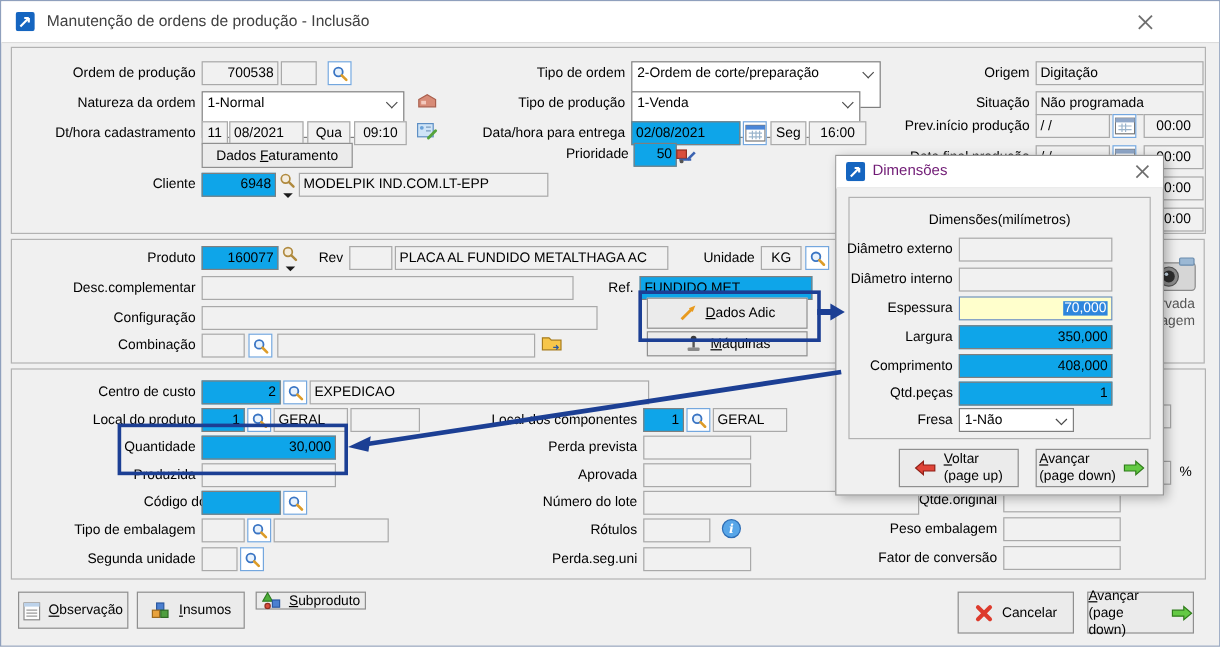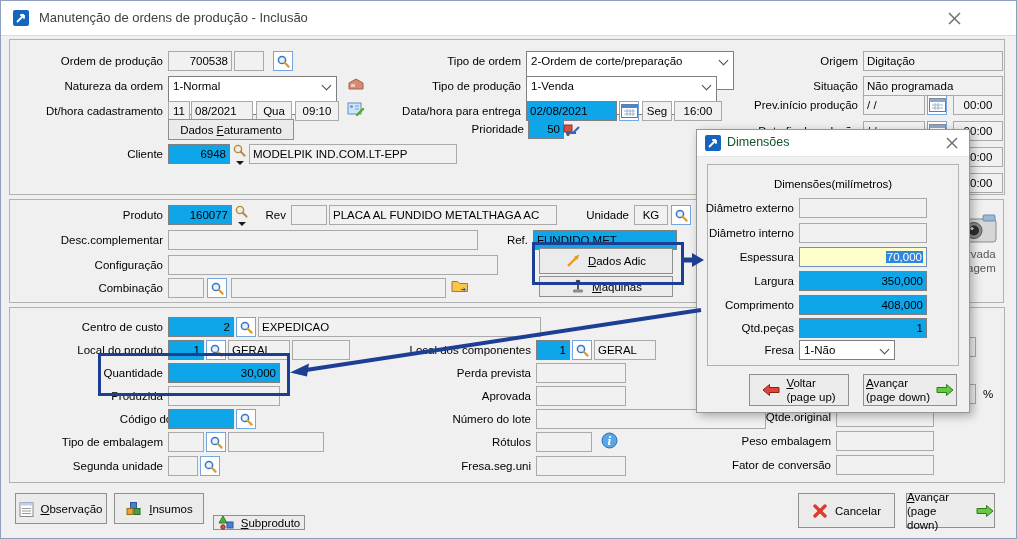--- a/index.html
+++ b/index.html
@@ -25,21 +25,21 @@
   .btxt{text-align:left;line-height:14px;}
   .ul{text-decoration:underline;}
   .iconbtn{position:absolute;width:20px;height:20px;box-sizing:border-box;background:#fff;
            border:1px solid #74a7de;display:flex;align-items:center;justify-content:center;}
   .plainicon{position:absolute;display:flex;align-items:center;justify-content:center;}
   .caret{position:absolute;width:0;height:0;border:4px solid transparent;border-top-color:#1a1a1a;}
   .ann{position:absolute;border:3px solid var(--ann);z-index:25;pointer-events:none;}
   .dlg{position:absolute;left:695px;top:128px;width:272px;height:282px;background:#f0f0f0;
        border:1px solid #979797;box-shadow:3px 3px 9px rgba(0,0,0,.3);z-index:30;}
   .dlg-title{position:absolute;left:0;top:0;width:100%;height:26px;background:#fff;border-bottom:1px solid #e6e6e6;}
-  .dlg-title-text{position:absolute;left:30px;top:5px;font-size:12.5px;color:#14532d;}
+  .dlg-title-text{position:absolute;left:30px;top:5px;font-size:12.5px;color:#701a75;}
   .hlfld{background:var(--hl);border-color:#6b8fc5;}
   .selspan{background:var(--sel);color:#fff;padding:0 1px;}
   .xbtn{position:absolute;display:flex;align-items:center;justify-content:center;width:22px;height:22px;}
   svg{display:block;}
   .arrowlayer{position:absolute;left:0;top:0;z-index:40;pointer-events:none;}
 </style>
 </head>
 <body>
 
 <div class="stage">
@@ -373,21 +373,21 @@
 
   <div class="lbl" style="left:390px;top:431px;width:140px;">Rótulos</div>
   <div class="fld" style="left:535px;top:431px;width:56px;"></div>
   <div class="plainicon" style="left:600px;top:431px;">
     <svg width="17" height="17">
         <circle cx="8.5" cy="8.5" r="7.5" fill="#58a6e8" stroke="#2d6db5"></circle>
         <text x="8.5" y="12.5" font-size="10.5" font-weight="bold" font-style="italic" fill="#fff" text-anchor="middle" font-family="DejaVu Serif, serif">i</text>
       </svg>
   </div>
 
-  <div class="lbl" style="left:390px;top:455px;width:140px;">Fresa.seg.uni</div>
+  <div class="lbl" style="left:390px;top:455px;width:140px;">Perda.seg.uni</div>
   <div class="fld" style="left:535px;top:455px;width:90px;"></div>
 
   <div class="fld" style="left:868px;top:336px;width:107px;"></div>
   <div class="fld" style="left:868px;top:383px;width:107px;"></div>
   <div class="lbl lft" style="left:982px;top:383px;width:22px;">%</div>
 
   <div class="lbl" style="left:700px;top:406px;width:130px;">Qtde.original</div>
   <div class="fld" style="left:835px;top:406px;width:98px;"></div>
 
   <div class="lbl" style="left:700px;top:430px;width:130px;">Peso embalagem</div>
@@ -411,21 +411,21 @@
         <svg width="15" height="18">
           <rect x="1" y="2.5" width="13" height="14" fill="#fdfdfd" stroke="#8a8a8a"></rect>
           <rect x="1" y="2.5" width="13" height="3" fill="#bcd2ea"></rect>
           <line x1="3" y1="8.5" x2="12" y2="8.5" stroke="#9a9a9a"></line>
           <line x1="3" y1="11" x2="12" y2="11" stroke="#9a9a9a"></line>
           <line x1="3" y1="13.5" x2="12" y2="13.5" stroke="#9a9a9a"></line>
         </svg>
       </span>
     <span class="btxt"><span class="ul">O</span><span>bservação</span></span>
   </div>
-  <div class="btn" style="left:212px;top:492px;width:92px;height:15px;margin-top:22px;">
+  <div class="btn" style="left:212px;top:492px;width:92px;height:15px;">
     <span>
         <svg width="17" height="15">
           <path d="M5 1 L9 8 L1 8 Z" fill="#4fae3a" stroke="#2f7d22"></path>
           <rect x="9" y="7" width="6" height="6" fill="#4a7fd0" stroke="#2b58a0"></rect>
           <circle cx="5" cy="12" r="2.2" fill="#d94f3d" stroke="#8f2f22"></circle>
         </svg>
       </span>
     <span class="btxt"><span class="ul">S</span><span>ubproduto</span></span>
   </div>
 

